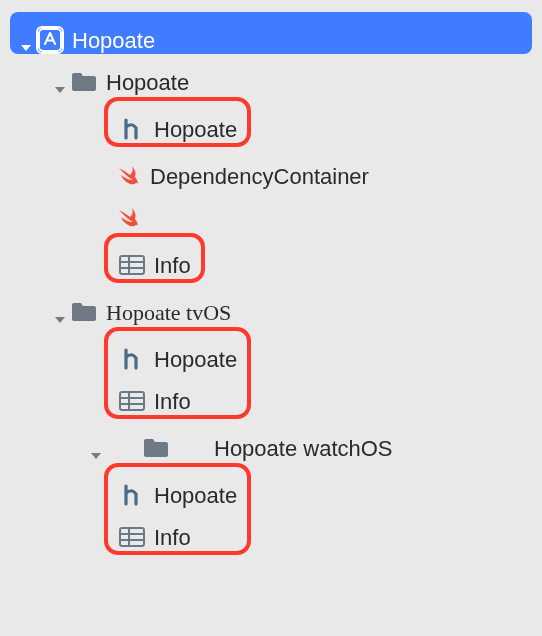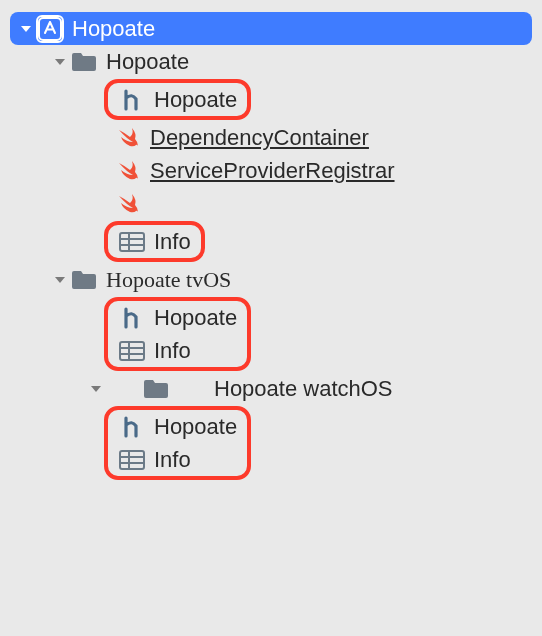--- a/index.html
+++ b/index.html
@@ -6,22 +6,22 @@
   body {
     background: #e9e9e9;
     font-family: -apple-system, "Helvetica Neue", Arial, sans-serif;
     font-size: 22px;
     width: 542px;
     padding: 12px 10px;
     color: #2a2a2a;
   }
   .row {
     display: flex;
-    align-items: center;
-    height: 33px;
+    align-items: flex-end;
+    height: 42px;
     padding: 0 6px;
     border-radius: 8px;
   }
   .row.selected {
     background: #3f7cff;
     color: #fff;
   }
   .chevron {
     width: 20px;
     display: inline-flex;
@@ -113,36 +113,28 @@
       <span class="icon header-icon">
         <svg width="24" height="24" viewBox="0 0 24 24">
           <path d="M6 3 V21 M6 10 Q12 5 16 11 Q16 21 16 21" stroke="#4a6a88" stroke-width="3.2" fill="none" stroke-linecap="round"></path>
         </svg>
       </span>
       <span class="label">Hopoate</span>
     </div>
   </div>
 </div>
 
-<div style="padding-left:98px;text-decoration:underline;">
+<div style="padding-left:98px;">
   <div class="row">
     <span class="icon swift-icon">
       <svg width="26" height="26" viewBox="0 0 26 26">
         <path d="M4 5 Q12 14 18 17 Q12 17 6 12 Q8 18 15 21 Q19 22 21 20 Q22 19 23 21 Q23 17 20 14 Q22 9 17 3 Q19 9 15 12 Q10 8 4 5 Z" fill="#f05138"></path>
       </svg>
     </span>
     <span class="label">DependencyContainer</span>
-  </div>
-  <div class="row">
-    <span class="icon swift-icon">
-      <svg width="26" height="26" viewBox="0 0 26 26">
-        <path d="M4 5 Q12 14 18 17 Q12 17 6 12 Q8 18 15 21 Q19 22 21 20 Q22 19 23 21 Q23 17 20 14 Q22 9 17 3 Q19 9 15 12 Q10 8 4 5 Z" fill="#f05138"></path>
-      </svg>
-    </span>
-    <span class="label">ServiceProviderRegistrar</span>
   </div>
   <div class="row">
     <span class="icon swift-icon">
       <svg width="26" height="26" viewBox="0 0 26 26">
         <path d="M4 5 Q12 14 18 17 Q12 17 6 12 Q8 18 15 21 Q19 22 21 20 Q22 19 23 21 Q23 17 20 14 Q22 9 17 3 Q19 9 15 12 Q10 8 4 5 Z" fill="#f05138"></path>
       </svg>
     </span>
   </div>
 </div>
 

